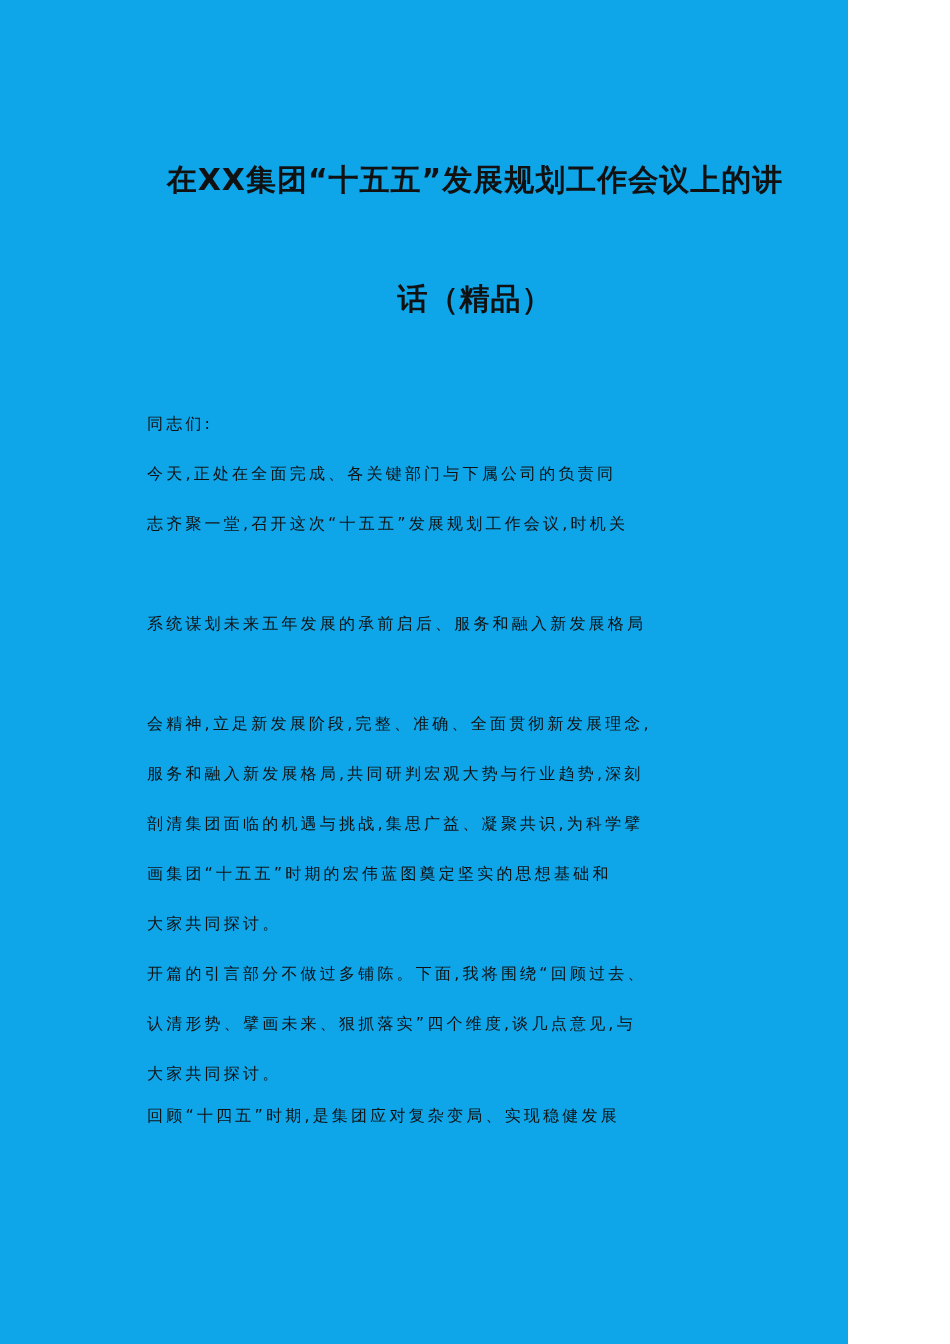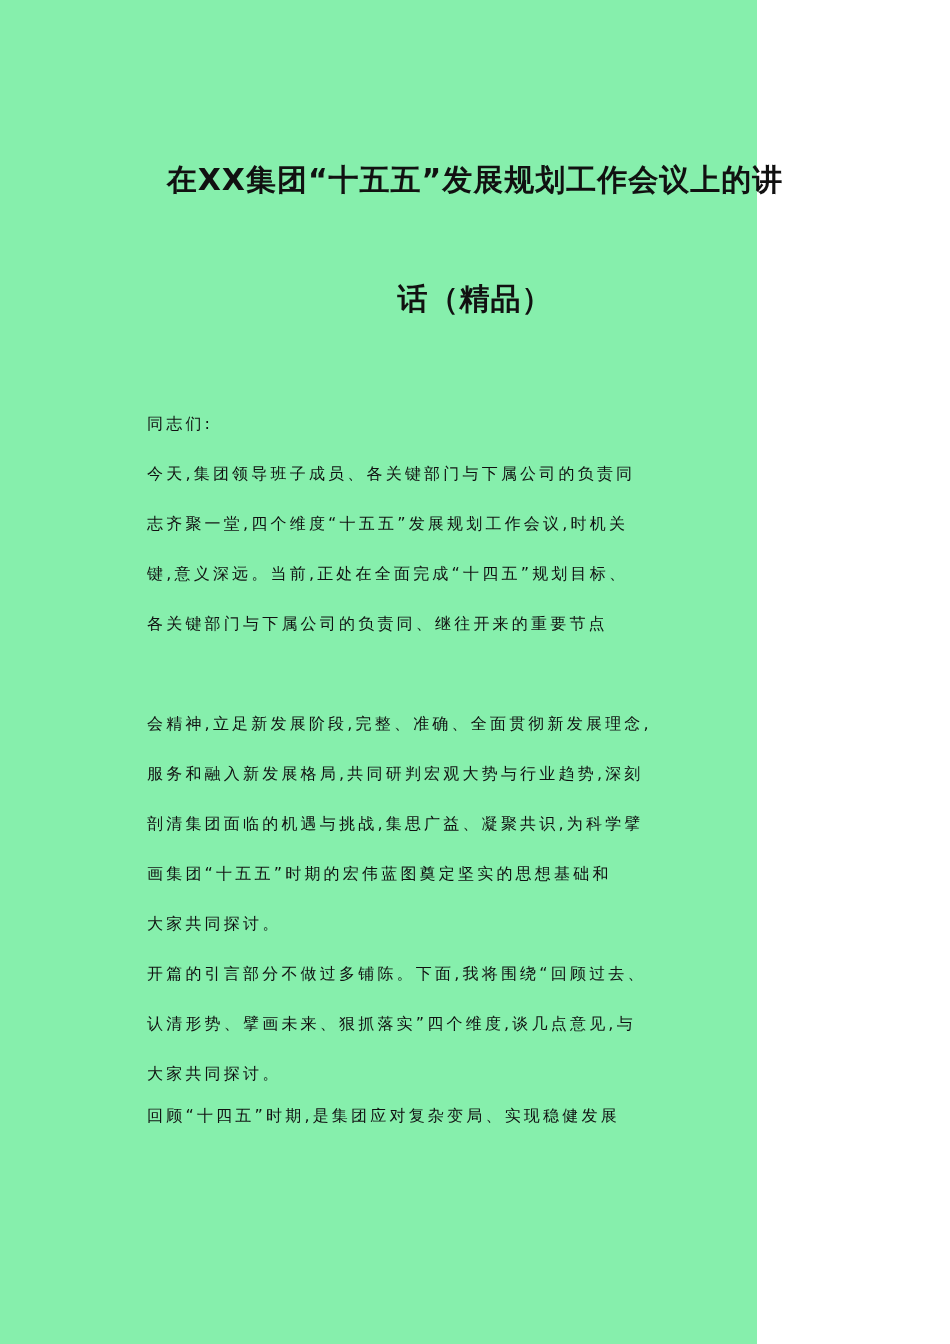--- a/index.html
+++ b/index.html
@@ -11,23 +11,23 @@
       width: 950px;
       height: 1344px;
       position: relative;
       overflow: hidden;
       color: #111111;
     }
     .page {
       position: absolute;
       left: 0;
       top: 0;
-      width: 757px;
+      width: 848px;
       height: 1344px;
-      background: #86efac;
+      background: #0ea5e9;
     }
     .title-line {
       position: absolute;
       left: 0;
       width: 950px;
       text-align: center;
       font-family: "DejaVu Sans", "Liberation Sans", sans-serif;
       font-weight: bold;
       font-size: 30px;
       letter-spacing: 1px;
@@ -48,24 +48,23 @@
     }
   </style>
 </head>
 <body>
 
 <div class="page">
   <div class="title-line title-1">在XX集团“十五五”发展规划工作会议上的讲</div>
   <div class="title-line title-2">话（精品）</div>
 
   <div class="body-line" style="top:409px">同志们:</div>
-  <div class="body-line" style="top:459px">今天,集团领导班子成员、各关键部门与下属公司的负责同</div>
-  <div class="body-line" style="top:509px">志齐聚一堂,四个维度“十五五”发展规划工作会议,时机关</div>
-  <div class="body-line" style="top:559px">键,意义深远。当前,正处在全面完成“十四五”规划目标、</div>
-  <div class="body-line" style="top:609px">各关键部门与下属公司的负责同、继往开来的重要节点</div>
+  <div class="body-line" style="top:459px">今天,正处在全面完成、各关键部门与下属公司的负责同</div>
+  <div class="body-line" style="top:509px">志齐聚一堂,召开这次“十五五”发展规划工作会议,时机关</div>
+  <div class="body-line" style="top:609px">系统谋划未来五年发展的承前启后、服务和融入新发展格局</div>
   <div class="body-line" style="top:759px">服务和融入新发展格局,共同研判宏观大势与行业趋势,深刻</div>
   <div class="body-line" style="top:709px">会精神,立足新发展阶段,完整、准确、全面贯彻新发展理念,</div>
   <div class="body-line" style="top:809px">剖清集团面临的机遇与挑战,集思广益、凝聚共识,为科学擘</div>
   <div class="body-line" style="top:859px">画集团“十五五”时期的宏伟蓝图奠定坚实的思想基础和</div>
   <div class="body-line" style="top:909px">大家共同探讨。</div>
   <div class="body-line" style="top:959px">开篇的引言部分不做过多铺陈。下面,我将围绕“回顾过去、</div>
   <div class="body-line" style="top:1009px">认清形势、擘画未来、狠抓落实”四个维度,谈几点意见,与</div>
   <div class="body-line" style="top:1059px">大家共同探讨。</div>
   <div class="body-line" style="top:1101px">回顾“十四五”时期,是集团应对复杂变局、实现稳健发展</div>
 </div>

